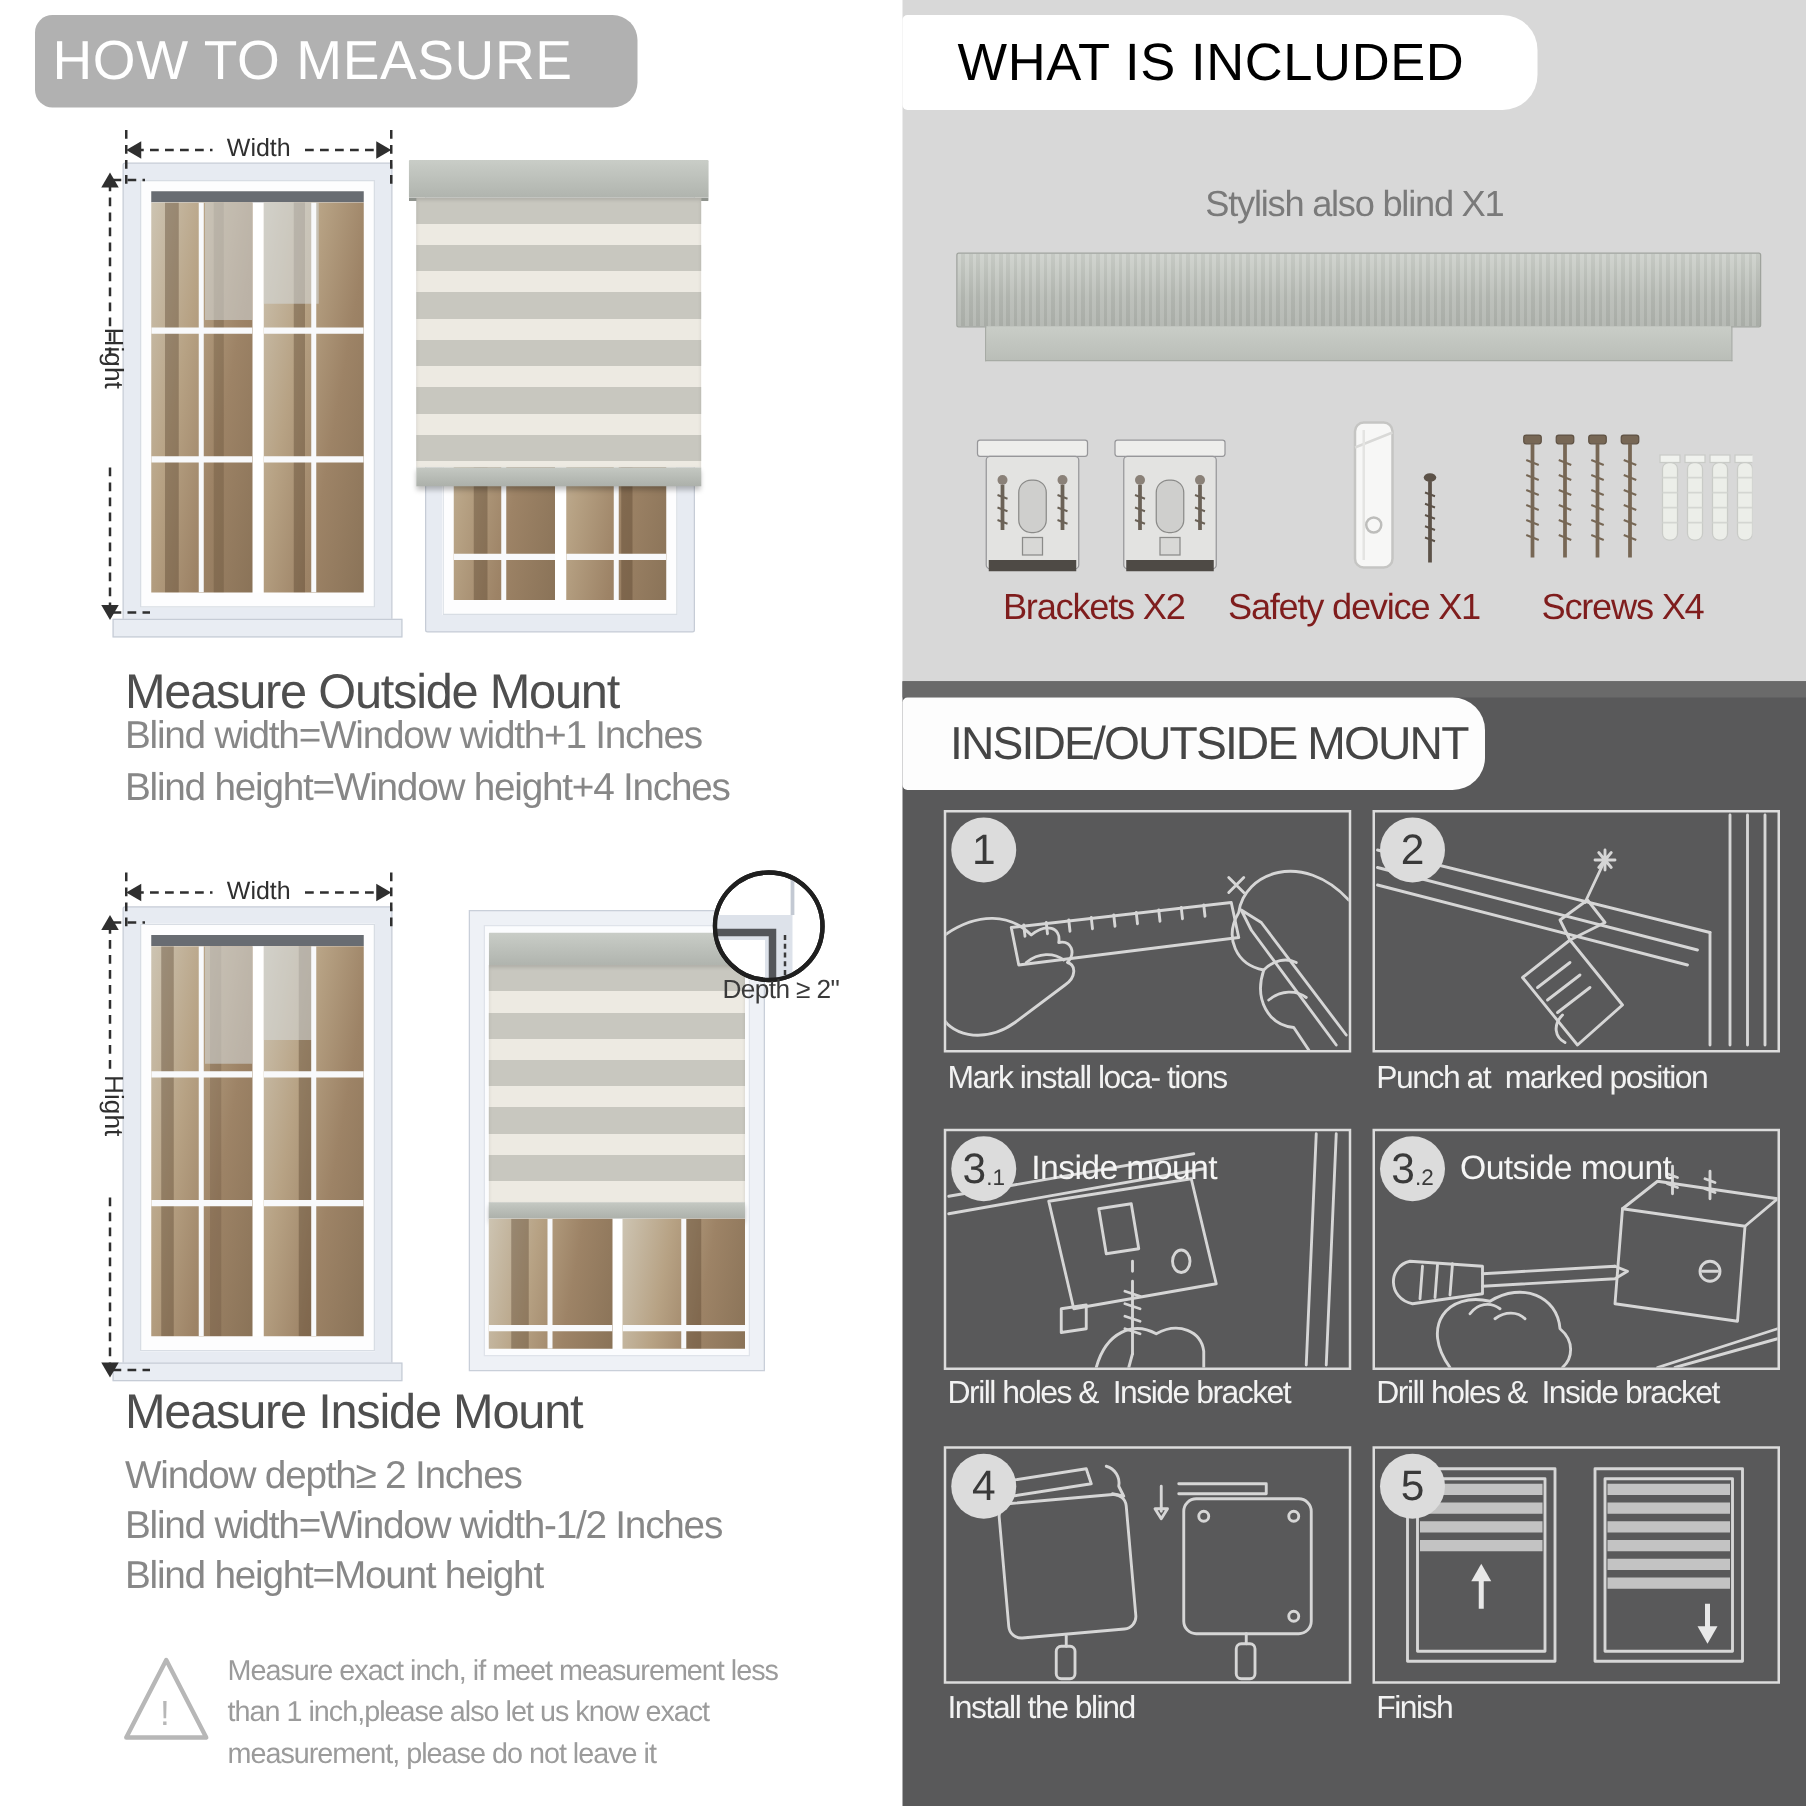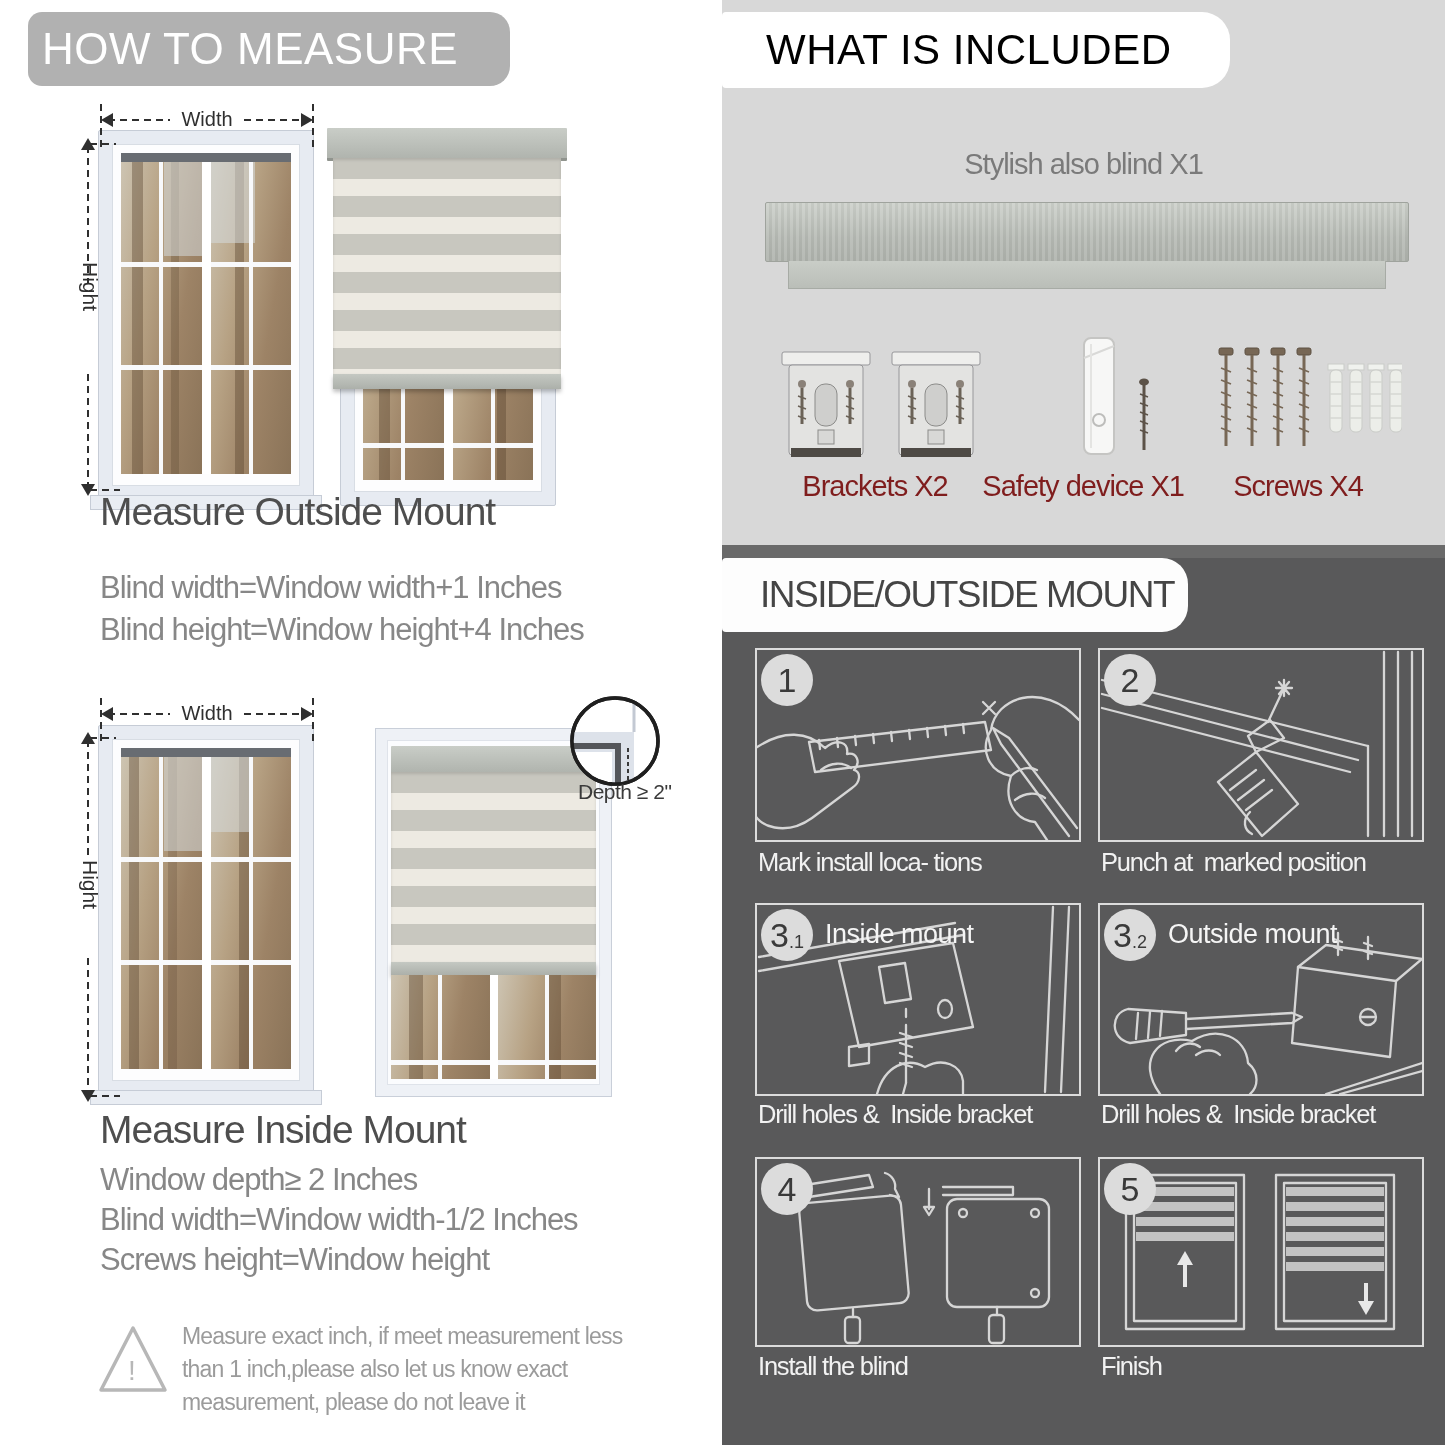--- a/index.html
+++ b/index.html
@@ -133,21 +133,21 @@
   <svg class="abs" style="left:66px;top:134px;" width="56" height="366">
     <line class="dimdash" x1="22" y1="12" x2="22" y2="150"></line>
     <line class="dimdash" x1="22" y1="240" x2="22" y2="352"></line>
     <line class="dimdash" x1="24" y1="10" x2="50" y2="10"></line>
     <line class="dimdash" x1="24" y1="356" x2="54" y2="356"></line>
     <polygon points="22,4 15,16 29,16" fill="#2f2f2f"></polygon>
     <polygon points="22,362 15,350 29,350" fill="#2f2f2f"></polygon>
   </svg>
   <div class="abs hight-label" style="left:102px;top:262px;">Hight</div>
 
-  <div class="abs sec-title" style="left:100px;top:490px;">Measure Outside Mount</div>
+  <div class="abs sec-title" style="left:100px;top:532px;">Measure Outside Mount</div>
   <div class="abs sec-line" style="left:100px;top:570px;">Blind width=Window width+1 Inches</div>
   <div class="abs sec-line" style="left:100px;top:612px;">Blind height=Window height+4 Inches</div>
 
   <div class="abs winphoto" style="left:98px;top:725px;width:214px;height:368px;">
     <div class="win-frame">
       <div class="roller"></div>
       <div class="glass-wrap">
         <div class="pane">
           <div class="bs" style="left:10%;width:12%;"></div>
           <div class="bs" style="left:58%;width:11%;opacity:.6;"></div>
@@ -219,21 +219,21 @@
     <line class="dimdash" x1="24" y1="10" x2="50" y2="10"></line>
     <line class="dimdash" x1="24" y1="368" x2="54" y2="368"></line>
     <polygon points="22,4 15,16 29,16" fill="#2f2f2f"></polygon>
     <polygon points="22,374 15,362 29,362" fill="#2f2f2f"></polygon>
   </svg>
   <div class="abs hight-label" style="left:102px;top:860px;">Hight</div>
 
   <div class="abs sec-title" style="left:100px;top:1108px;">Measure Inside Mount</div>
   <div class="abs sec-line" style="left:100px;top:1162px;">Window depth≥ 2 Inches</div>
   <div class="abs sec-line" style="left:100px;top:1202px;">Blind width=Window width-1/2 Inches</div>
-  <div class="abs sec-line" style="left:100px;top:1242px;">Screws height=Window height</div>
+  <div class="abs sec-line" style="left:100px;top:1242px;">Blind height=Mount height</div>
 
   <svg class="abs" style="left:95px;top:1322px;" width="76" height="76">
     <path d="M38,6 L70,68 L6,68 Z" fill="none" stroke="#b7b7b7" stroke-width="3.5" stroke-linejoin="round"></path>
   </svg>
   <div class="abs" style="left:128px;top:1355px;color:#b7b7b7;font-size:28px;">!</div>
   <div class="abs" style="left:182px;top:1320px;">
     <div class="warn-line">Measure exact inch, if meet measurement less</div>
     <div class="warn-line">than 1 inch,please also let us know exact</div>
     <div class="warn-line">measurement, please do not leave it</div>
   </div>

